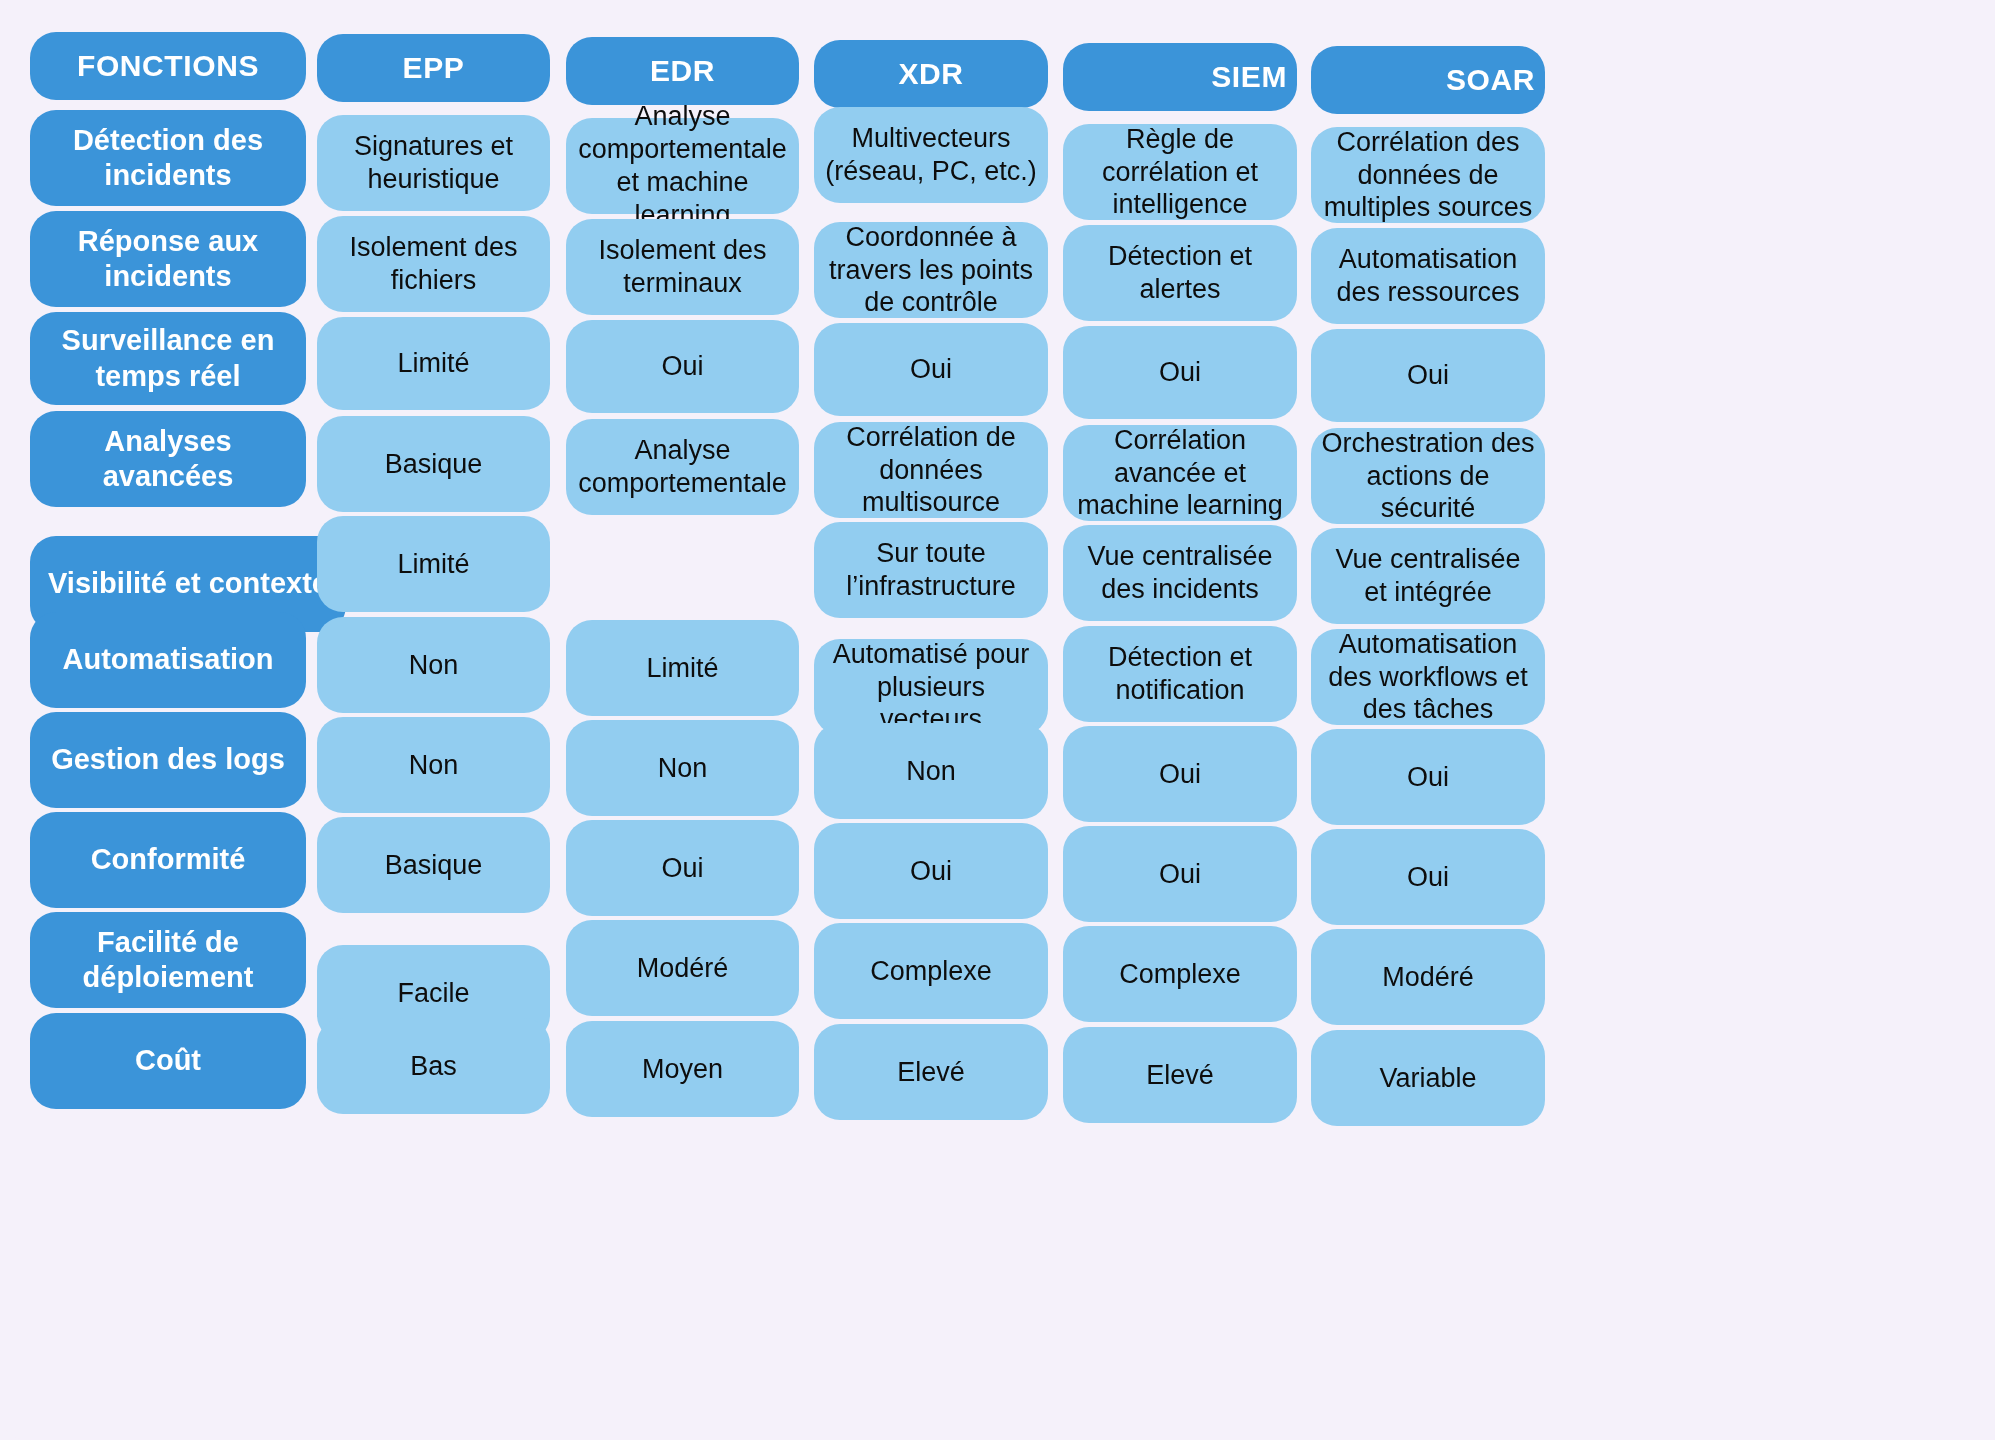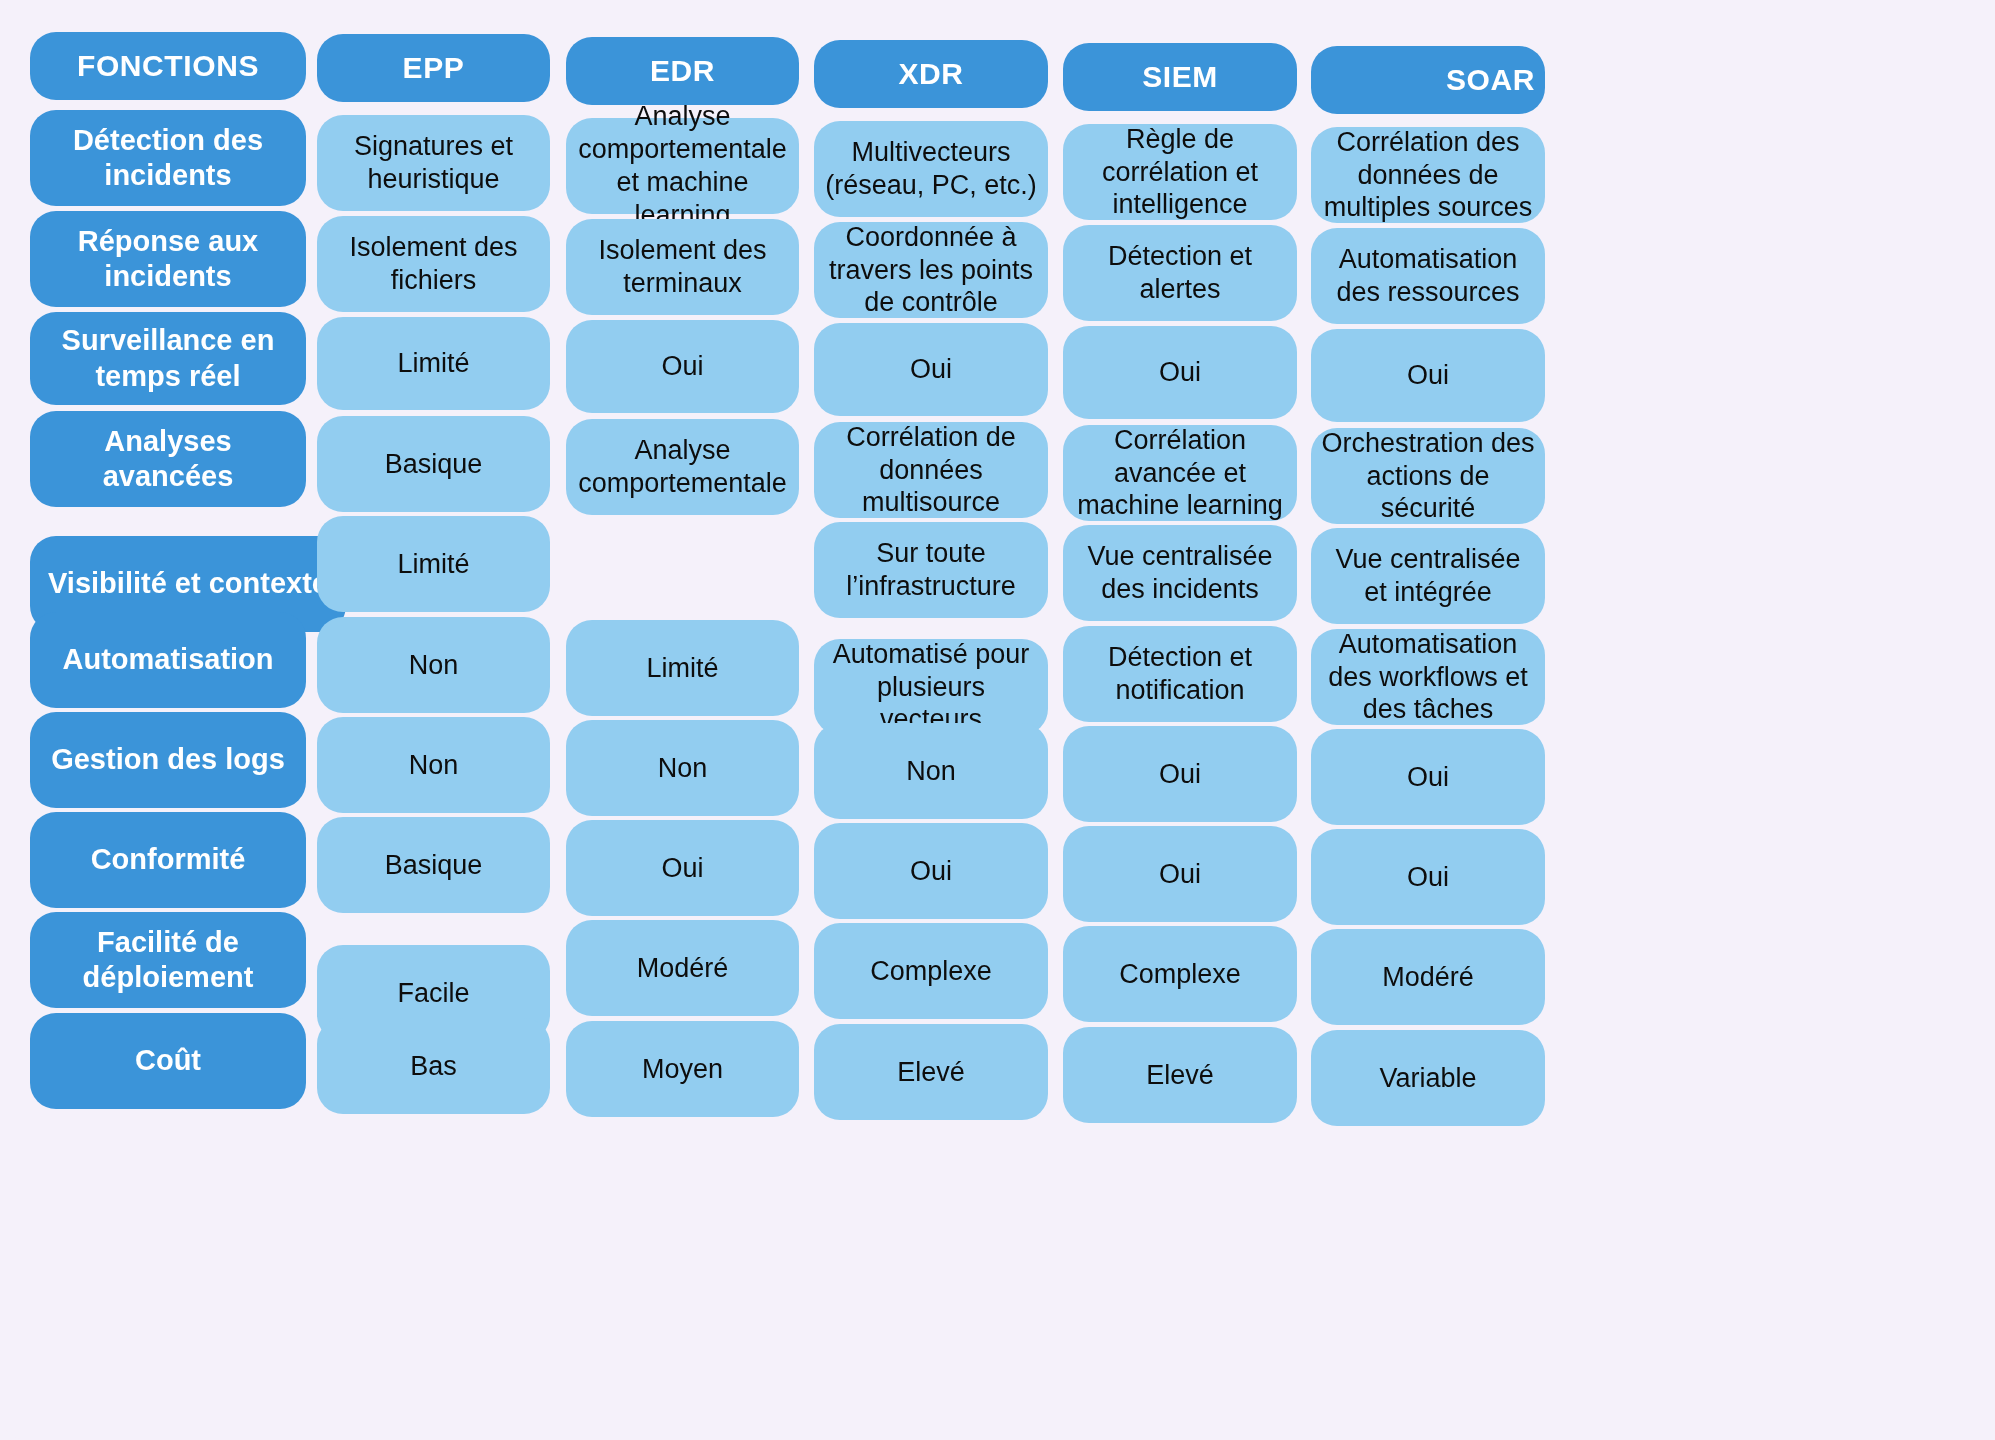--- a/index.html
+++ b/index.html
@@ -61,36 +61,36 @@
     </div>
     <div class="cell head" style="left: 317px; top: 34px; width: 233px; height: 68px;">
       <span>EPP</span>
     </div>
     <div class="cell head" style="left: 566px; top: 37px; width: 233px; height: 68px;">
       <span>EDR</span>
     </div>
     <div class="cell head" style="left: 814px; top: 40px; width: 234px; height: 68px;">
       <span>XDR</span>
     </div>
-    <div class="cell head" style="left: 1063px; top: 43px; width: 234px; height: 68px;">
+    <div class="cell head" style="left: 1063px; top: 43px; width: 234px; height: 68px; text-align: right;">
       <span>SIEM</span>
     </div>
     <div class="cell head" style="left: 1311px; top: 46px; width: 234px; height: 68px; text-align: right;">
       <span>SOAR</span>
     </div>
     <div class="cell rowhead" style="left: 30px; top: 110px; width: 276px; height: 96px;">
       <span>Détection des incidents</span>
     </div>
     <div class="cell val" style="left: 317px; top: 115px; width: 233px; height: 96px;">
       <span>Signatures et heuristique</span>
     </div>
     <div class="cell val" style="left: 566px; top: 118px; width: 233px; height: 96px;">
       <span>Analyse comportementale et machine learning</span>
     </div>
-    <div class="cell val" style="left: 814px; top: 121px; width: 234px; height: 96px;">
+    <div class="cell val" style="left: 814px; top: 107px; width: 234px; height: 96px;">
       <span>Multivecteurs (réseau, PC, etc.)</span>
     </div>
     <div class="cell val" style="left: 1063px; top: 124px; width: 234px; height: 96px;">
       <span>Règle de corrélation et intelligence</span>
     </div>
     <div class="cell val" style="left: 1311px; top: 127px; width: 234px; height: 96px;">
       <span>Corrélation des données de multiples sources</span>
     </div>
     <div class="cell rowhead" style="left: 30px; top: 211px; width: 276px; height: 96px;">
       <span>Réponse aux incidents</span>

